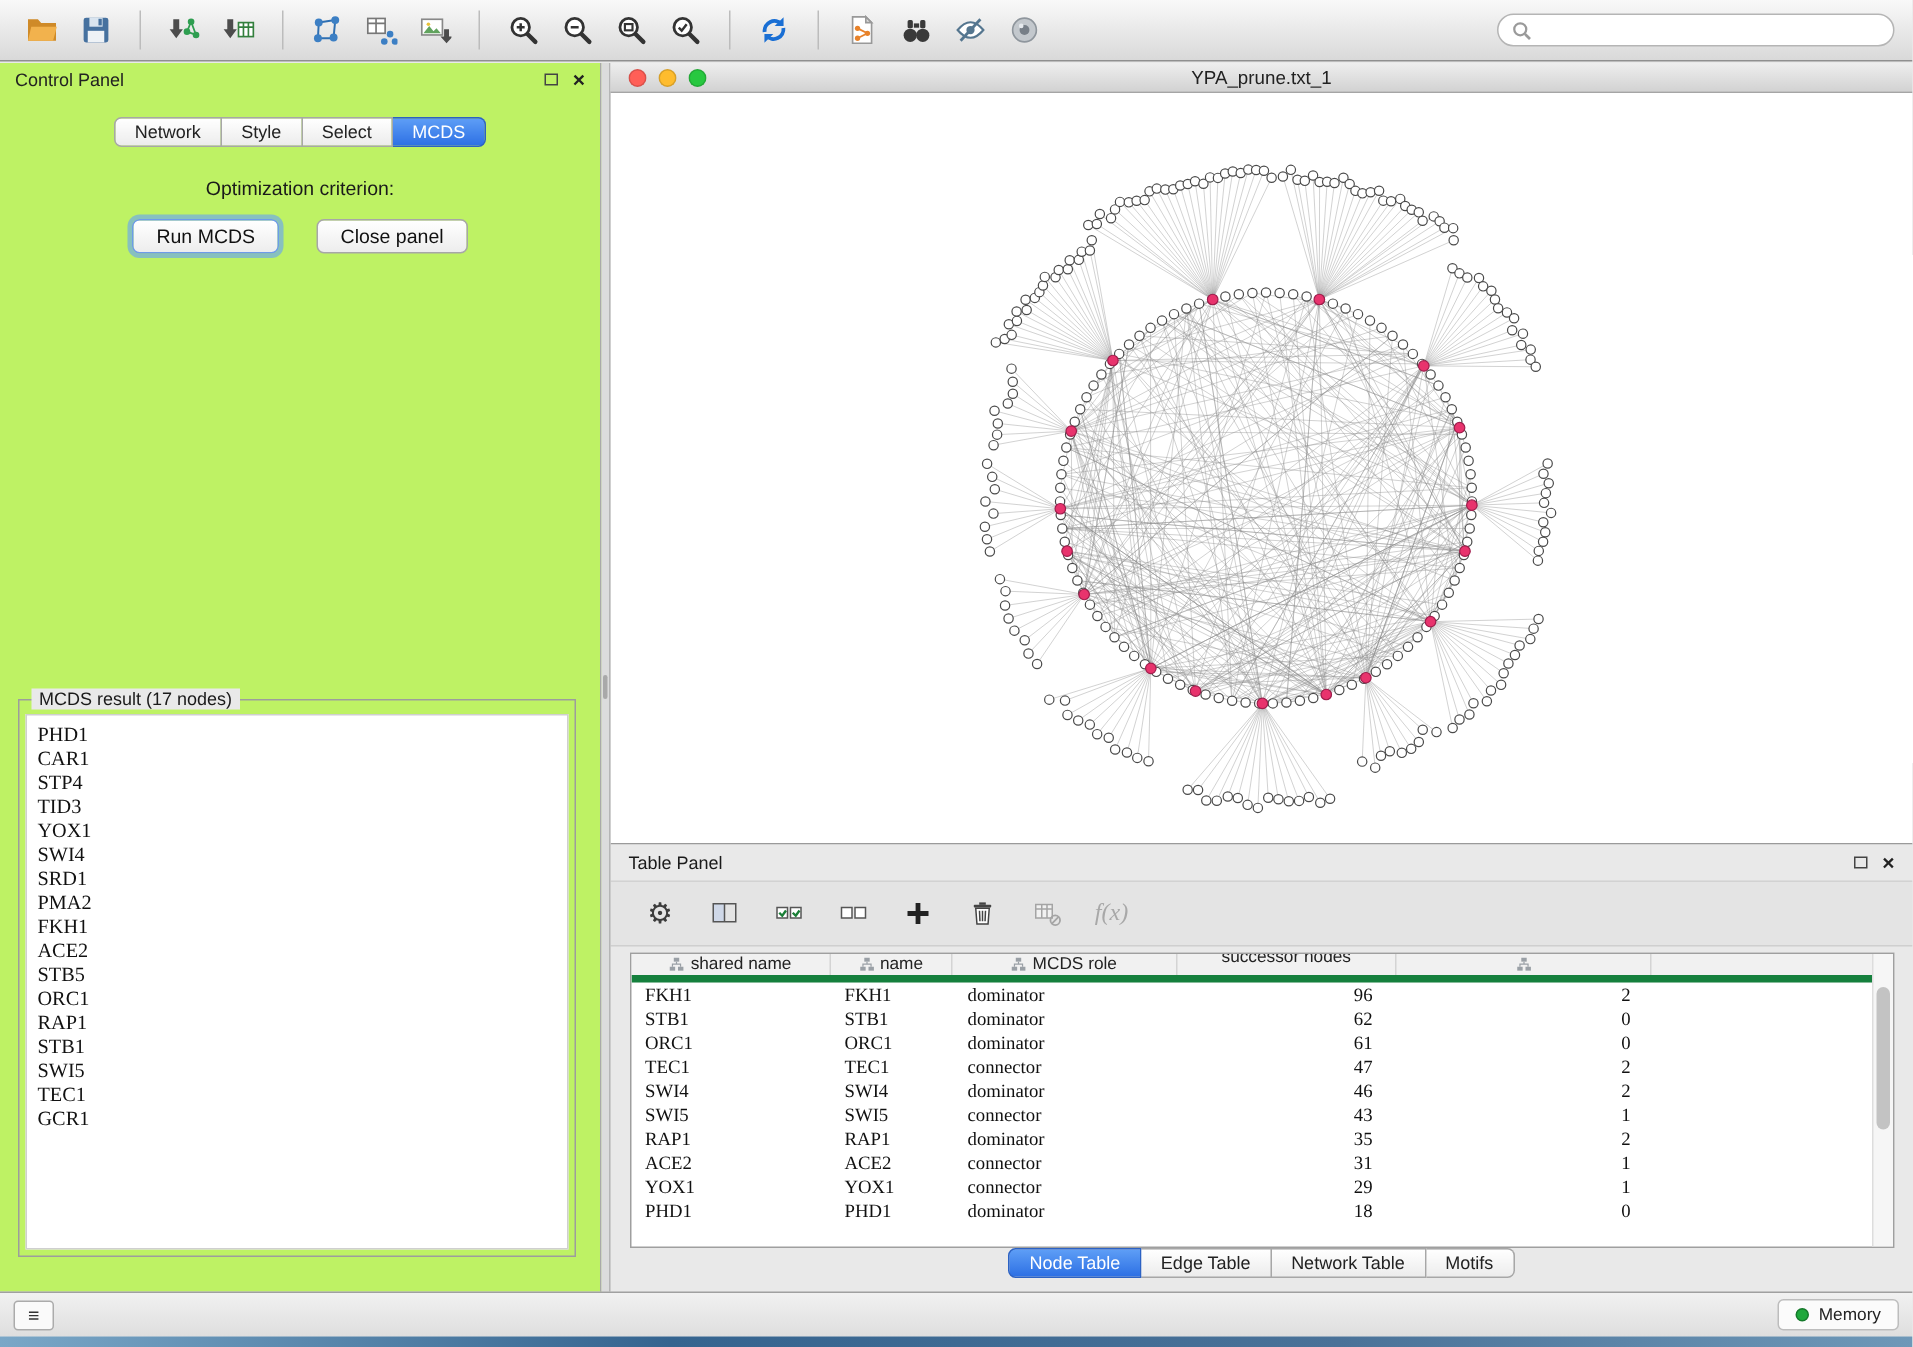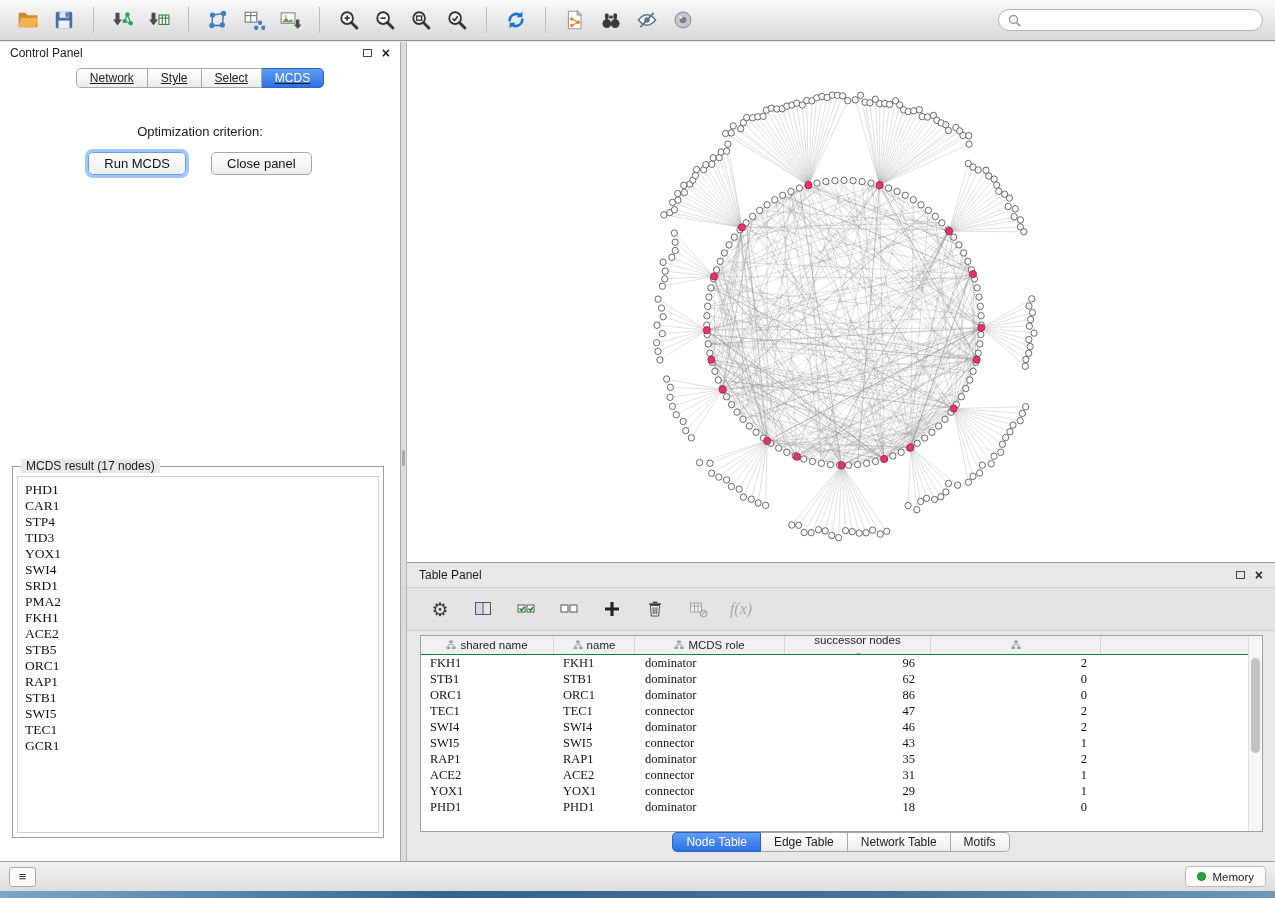--- a/index.html
+++ b/index.html
@@ -13,34 +13,34 @@
   .tbtn { width:32px; height:32px; display:flex; align-items:center; justify-content:center; border-radius:4px; }
   .tsep { width:1px; height:26px; background:#bcbcbc; margin:0 9px; }
   .search { margin-left:auto; width:265px; height:22px; background:#fff; border:1px solid #b5b5b5;
     border-radius:11px; display:flex; align-items:center; padding:0 8px; gap:6px; }
   .search input { border:none; outline:none; flex:1; font-size:12px; background:transparent; }
 
   
   .main { position:absolute; top:42px; left:0; right:0; bottom:37px; display:flex; }
 
   
-  .control-panel { width:401px; background:#ffffff; border-right:1px solid #a9a9a9; position:relative; flex:none; }
+  .control-panel { width:401px; background:#bef264; border-right:1px solid #a9a9a9; position:relative; flex:none; }
   .panel-header { height:22px; display:flex; align-items:center; padding:0 10px; font-size:12px; color:#222; }
   .win-btns { margin-left:auto; display:flex; gap:10px; align-items:center; }
   .float-box { width:9px; height:8px; border:1.5px solid #444; display:inline-block; }
   .close-x { font-size:14px; font-weight:bold; color:#222; line-height:1; }
 
-  .tabs { display:flex; justify-content:center; margin-top:4px;text-decoration:underline; }
+  .tabs { display:flex; justify-content:center; margin-top:14px; }
   .seg-item { font-size:12px; height:20px; line-height:18px; padding:0 13px; border:1px solid #a7a7a7;
     border-left:none; background:linear-gradient(#ffffff,#ececec); color:#222; }
   .seg-item.first { border-left:1px solid #a7a7a7; border-radius:5px 0 0 5px; }
   .seg-item.last { border-radius:0 5px 5px 0; }
   .seg-item.selected { background:linear-gradient(#5e9ef6,#2d70e4); color:#fff; border-color:#2c62c4; }
 
-  .opt-label { text-align:center; margin-top:36px; font-size:13px; }
+  .opt-label { text-align:center; margin-top:20px; font-size:13px; }
   .popup { margin:12px auto 0; width:312px; height:24px; background:#fff; border:1px solid #b2b2b2;
     border-radius:5px; position:relative; font-size:13px; line-height:22px; padding-left:10px; }
   .popup-cap { position:absolute; right:-1px; top:-1px; width:21px; height:24px;
     background:linear-gradient(#6fa9f9,#2d6fe3); border-radius:0 5px 5px 0; border:1px solid #2c62c4;
     display:flex; flex-direction:column; align-items:center; justify-content:center; gap:2px; }
   .chev-up { width:0; height:0; border-left:3.5px solid transparent; border-right:3.5px solid transparent; border-bottom:4.5px solid #fff; }
   .chev-down { width:0; height:0; border-left:3.5px solid transparent; border-right:3.5px solid transparent; border-top:4.5px solid #fff; }
 
   .btn-row { display:flex; justify-content:center; gap:25px; margin-top:13px; }
   .mac-btn { font-size:13px; height:23px; padding:0 15px; background:linear-gradient(#ffffff,#ededed);
@@ -71,21 +71,21 @@
   .table-panel { flex:1; display:flex; flex-direction:column; background:#e9e9e9; min-height:0; }
   .tp-header { height:24px; display:flex; align-items:center; padding:0 12px; font-size:12px; }
   .tp-toolbar { height:44px; background:#e4e4e4; border-top:1px solid #d2d2d2; border-bottom:1px solid #cfcfcf;
     display:flex; align-items:center; gap:17px; padding:0 20px; }
   .tp-tool { display:flex; align-items:center; justify-content:center; width:26px; height:26px; }
   .gear-glyph { font-size:19px; color:#3c3c3c; line-height:1; }
   .fx { font-family:"Liberation Serif",serif; font-style:italic; font-size:16px; color:#a8a8a8; }
   .disabled { opacity:.5; }
 
   .table-wrap { flex:1; margin:4px 12px 0 13px; background:#fff; border:1px solid #9f9f9f; position:relative; overflow:hidden; min-height:0; }
-  .thead { display:flex; height:19px; background:#f1f1f1; border-bottom:1px solid #15803d; font-size:11.5px; color:#222; }
+  .thead { display:flex; height:19px; background:#f1f1f1; border-bottom:5px solid #15803d; font-size:11.5px; color:#222; }
   .th { display:flex; align-items:center; justify-content:center; gap:4px; border-right:1px solid #d4d4d4; overflow:hidden; }
   .h0 { width:133px; } .h1 { width:81px; } .h2 { width:150px; } .h3 { width:146px;flex-direction:column; } .h4 { width:170px; }
   .th-fill { flex:1; border-right:none; }
   .tbody { position:absolute; top:19px; left:0; right:14px; bottom:0; overflow:hidden; }
   .trow { display:flex; height:16px; align-items:center; font-family:"Liberation Serif",serif; font-size:12.5px; color:#111; }
   .tcell { overflow:hidden; white-space:nowrap; }
   .c0 { width:133px; padding-left:9px; } .c1 { width:81px; padding-left:9px; }
   .c2 { width:150px; padding-left:10px; }
   .c3 { width:146px; text-align:right; padding-right:16px; }
   .c4 { width:170px; text-align:right; padding-right:14px; }
@@ -316,20 +316,28 @@
     </div>
   </div>
 
   <div class="splitter">
       <div class="grip"></div>
     </div>
 
   <div class="right">
 
     <div class="network-window">
+      <div class="net-titlebar">
+        <span class="lights">
+          <span class="light" style="background:#ff5f57"></span>
+          <span class="light" style="background:#febc2e"></span>
+          <span class="light" style="background:#28c840"></span>
+        </span>
+        <span>YPA_prune.txt_1</span>
+      </div>
       <div class="net-canvas">
         <svg viewBox="0 0 866 500" preserveAspectRatio="none">
             <g stroke="#8a8a8a" stroke-width="0.65" stroke-opacity="0.4">
               <line x1="334.1891589095969" y1="178.3291069288365" x2="321.30819247803356" y2="195.06810233722757"></line>
               <line x1="334.1891589095969" y1="178.3291069288365" x2="539.8069371571659" y2="180.5957506711889"></line>
               <line x1="334.1891589095969" y1="178.3291069288365" x2="312.4272014717846" y2="210.84965372962654"></line>
               <line x1="334.1891589095969" y1="178.3291069288365" x2="302.15280418264695" y2="299.2220494118934"></line>
               <line x1="334.1891589095969" y1="178.3291069288365" x2="310.5390542482572" y2="325.0322731774569"></line>
               <line x1="334.1891589095969" y1="178.3291069288365" x2="572.9812727839683" y2="272.2651504329911"></line>
               <line x1="334.1891589095969" y1="178.3291069288365" x2="366.84712133032633" y2="151.73386210881245"></line>
@@ -1268,21 +1276,21 @@
               <div class="tcell c0">STB1</div>
               <div class="tcell c1">STB1</div>
               <div class="tcell c2">dominator</div>
               <div class="tcell c3">62</div>
               <div class="tcell c4">0</div>
             </div>
             <div class="trow">
               <div class="tcell c0">ORC1</div>
               <div class="tcell c1">ORC1</div>
               <div class="tcell c2">dominator</div>
-              <div class="tcell c3">86</div>
+              <div class="tcell c3">61</div>
               <div class="tcell c4">0</div>
             </div>
             <div class="trow">
               <div class="tcell c0">TEC1</div>
               <div class="tcell c1">TEC1</div>
               <div class="tcell c2">connector</div>
               <div class="tcell c3">47</div>
               <div class="tcell c4">2</div>
             </div>
             <div class="trow">

